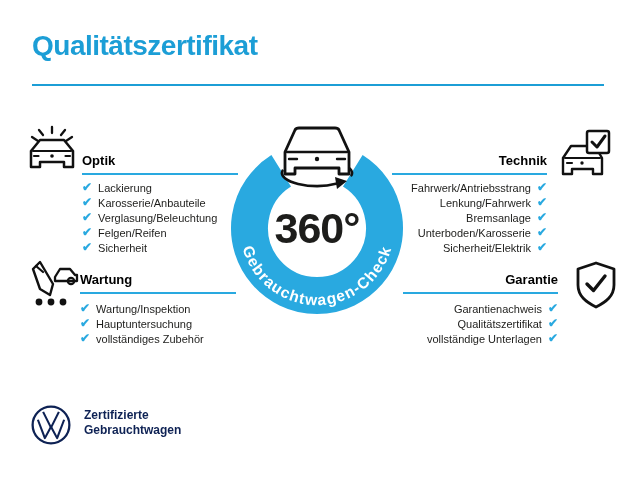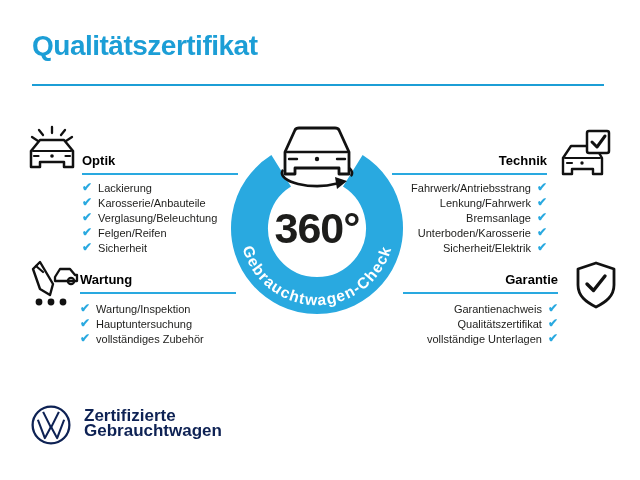--- a/index.html
+++ b/index.html
@@ -30,21 +30,21 @@
   #sec-garantie{left:403px;top:269px;width:155px;}
 
   .icon-box{position:absolute;}
   #icon-optik{left:25px;top:125px;}
   #icon-wartung{left:26px;top:256px;}
   #icon-technik{left:559px;top:128px;}
   #icon-garantie{left:572px;top:260px;}
   #center-graphic{left:225px;top:116px;}
   #footer-logo{left:30px;top:404px;}
   .footer-text{
-    position:absolute;left:84px;top:408px;font-size:17px;font-weight:bold;
+    position:absolute;left:84px;top:408px;font-size:12px;font-weight:bold;
     color:var(--navy);line-height:15px;
   }
   svg .stroke{fill:none;stroke:#111;stroke-linejoin:round;stroke-linecap:round;}
 </style>
 </head>
 <body>
 
 <div id="stage" style="--accent: #29A9E0; --titleblue: #1C9ED6; --navy: #0E2254; --ink: #1D1D1B;">
 
   <div class="page-title">Qualitätszertifikat</div>

